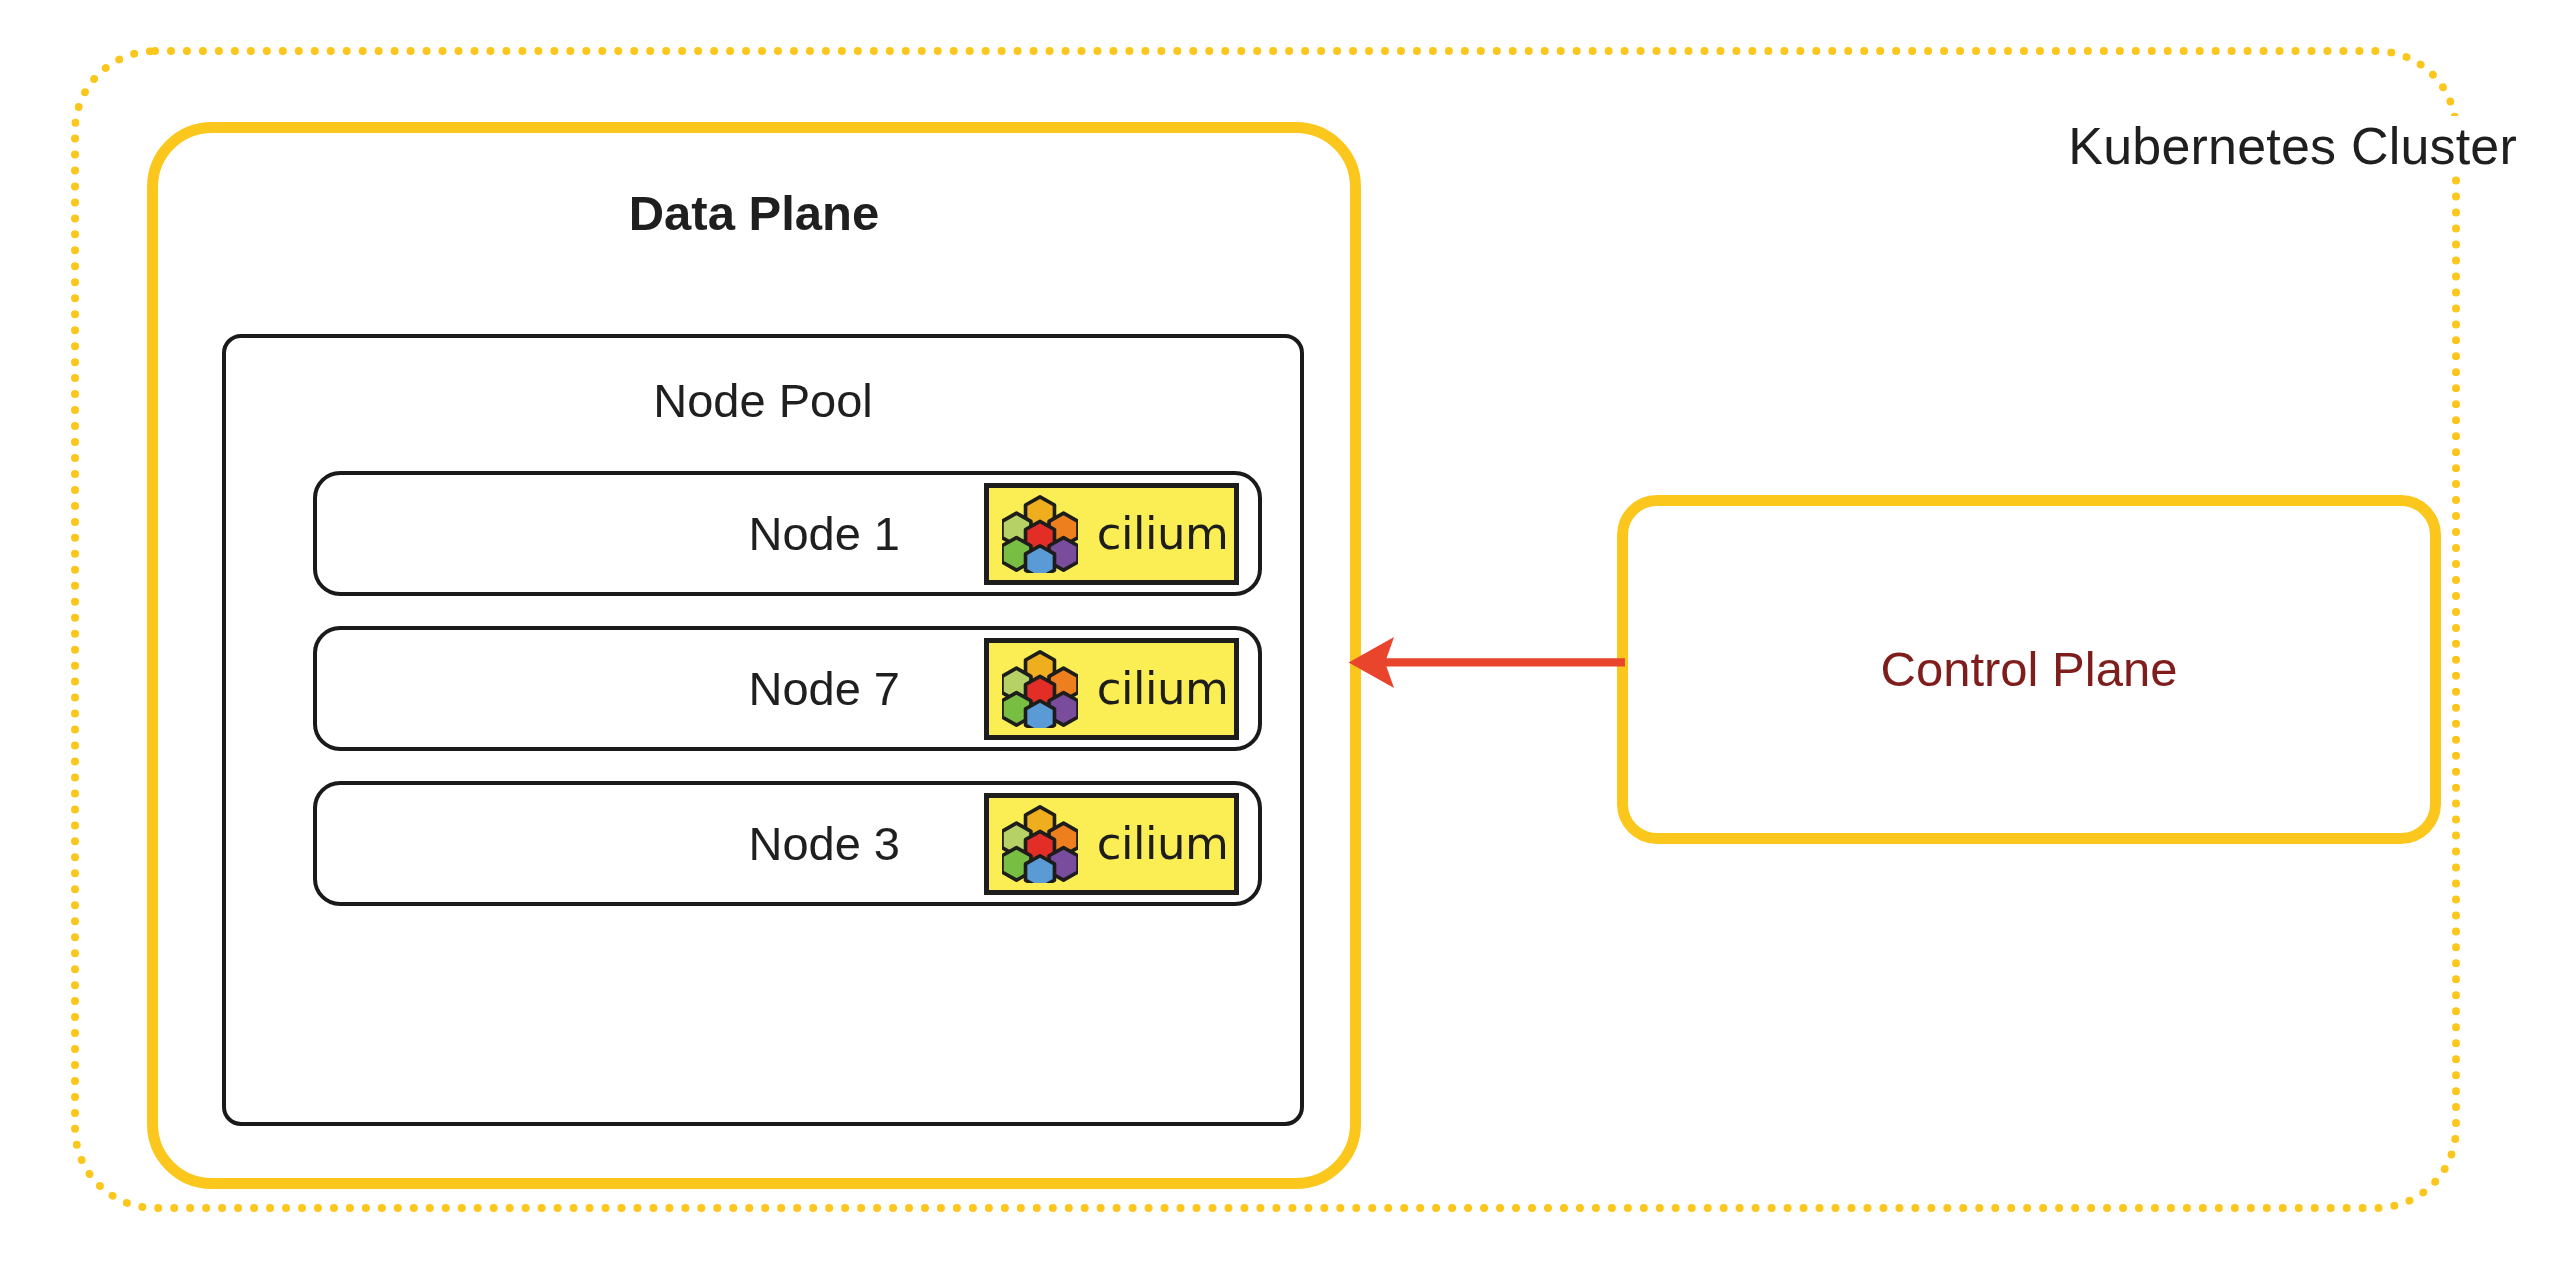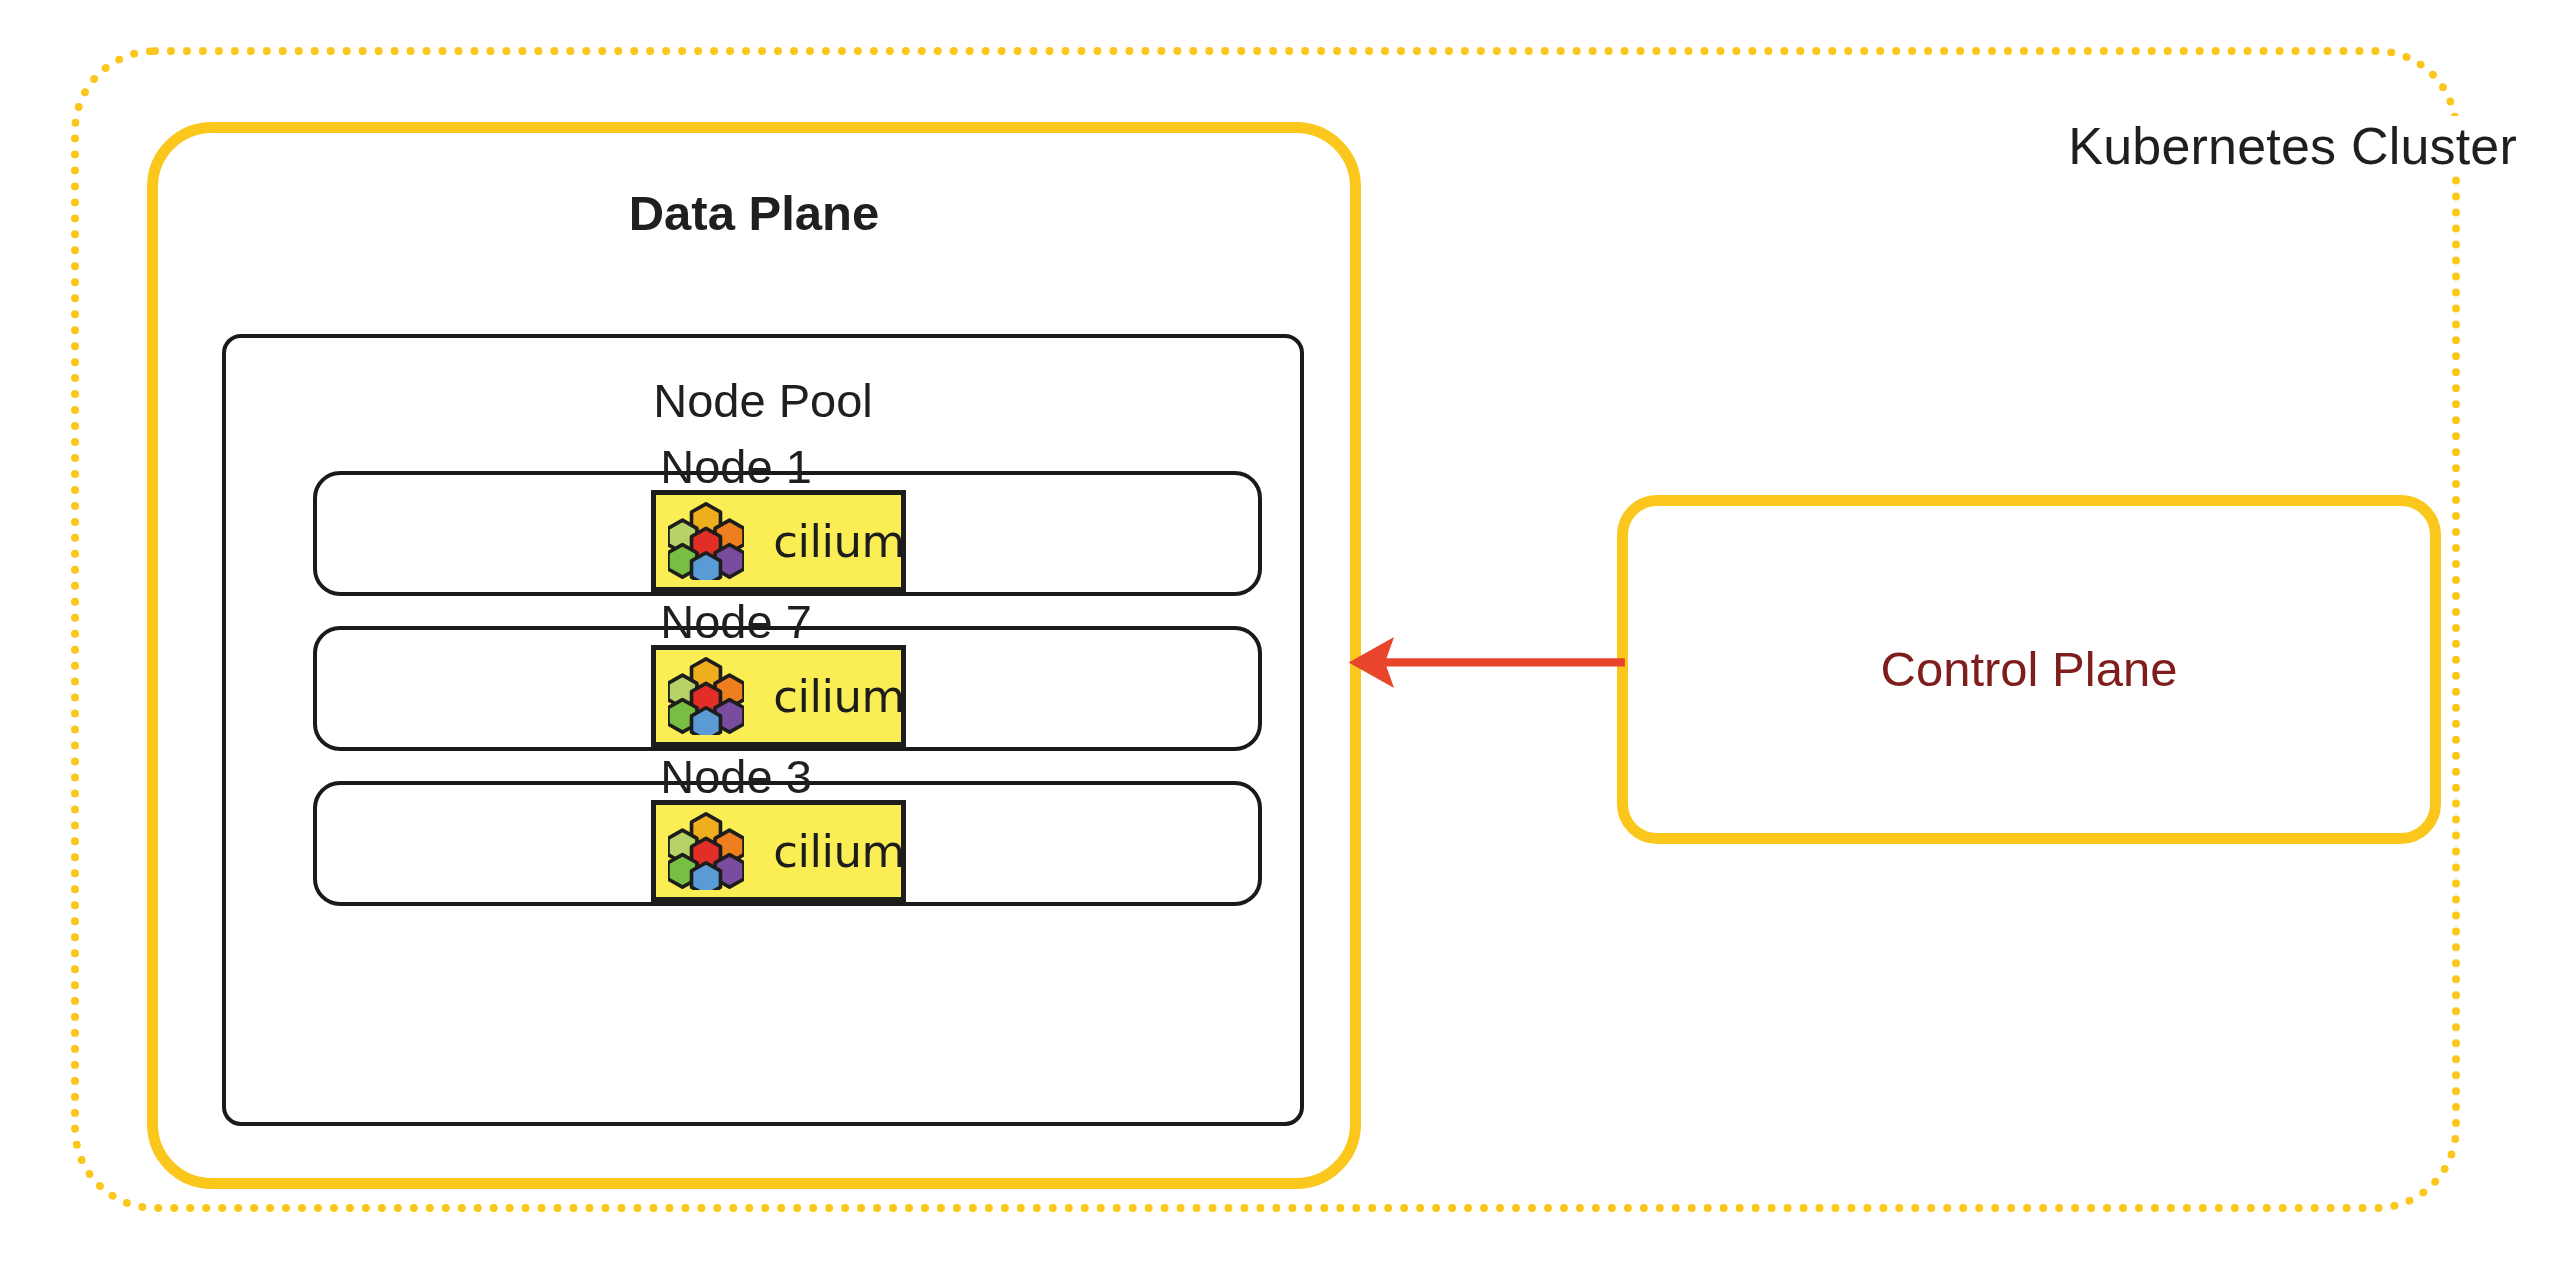--- a/index.html
+++ b/index.html
@@ -115,21 +115,20 @@
     box-sizing: border-box;
     height: 125px;
     border: 4.5px solid #1a1a1a;
     border-radius: 27px;
     background: #ffffff;
     margin-bottom: 30px;
     display: flex;
     align-items: center;
     justify-content: flex-end;
     padding-right: 19px;
-    flex-direction: column;
   }
   .node-box:last-child { margin-bottom: 0; }
 
   .node-label {
     font-size: 47px;
     line-height: 1;
     color: #1f1f1f;
     margin-right: 84px;
     white-space: nowrap;
   }
@@ -152,21 +151,21 @@
     height: 78px;
     position: relative;
     flex: 0 0 auto;
   }
   .cilium-mark svg { display: block; width: 76px; height: 78px; }
 
   .cilium-word {
     font-size: 45px;
     line-height: 1;
     color: #1d1d1b;
-    margin-left: 29px;
+    margin-left: 19px;
     letter-spacing: -0.5px;
     font-family: "DejaVu Sans", sans-serif;
     font-weight: 400;
   }
 
   
   .control-plane {
     position: absolute;
     left: 1617px;
     top: 495px;

